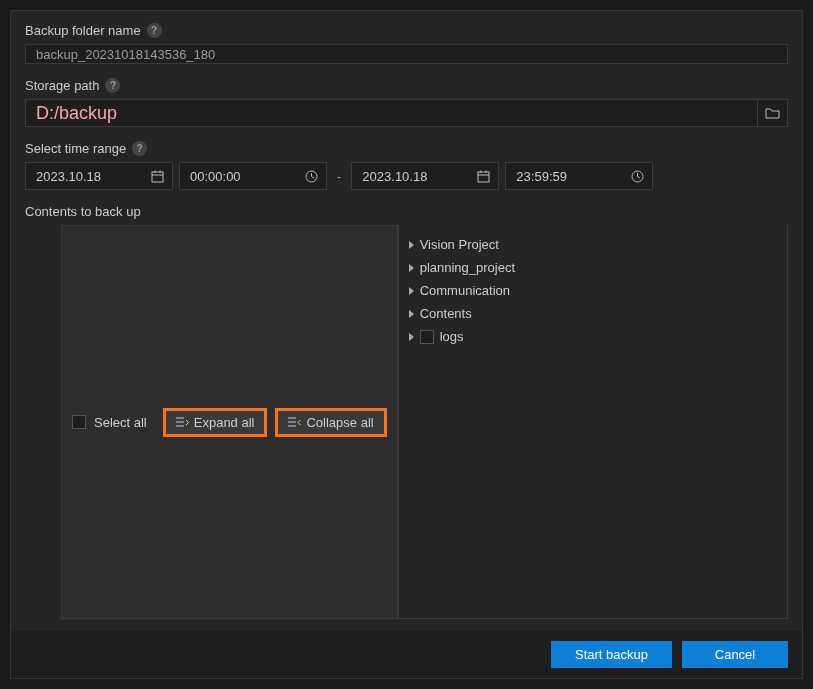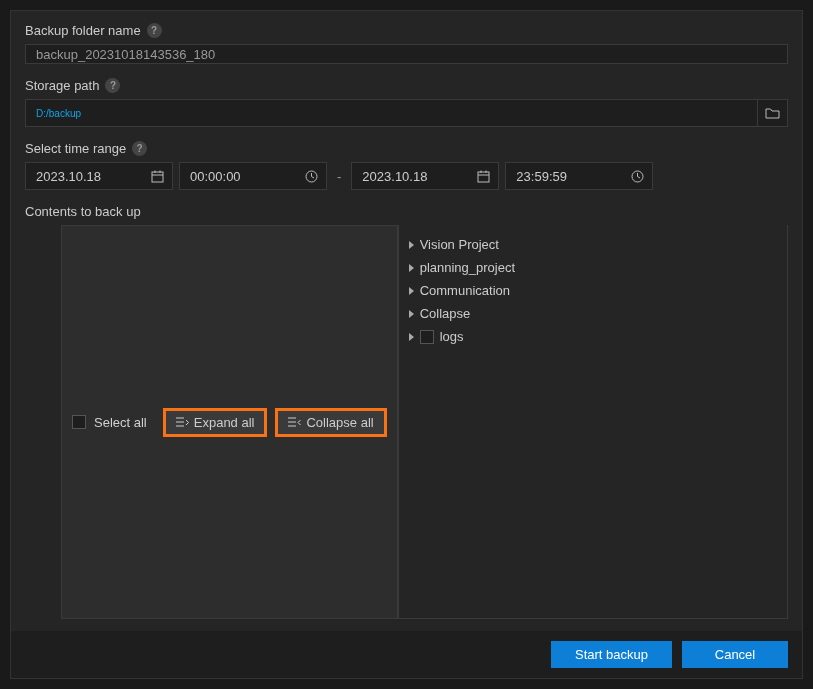--- a/index.html
+++ b/index.html
@@ -84,23 +84,23 @@
     .storage-row {
       display: flex;
       align-items: center;
       gap: 0;
       margin-bottom: 14px;
     }
     .storage-input {
       flex: 1;
       background: #1e1e1e;
       border: 1px solid #3a3a3a;
-      color: #0ea5e9;
+      color: #fca5a5;
       padding: 6px 10px;
-      font-size: 10px;
+      font-size: 18px;
       height: 28px;
       outline: none;
     }
     .folder-btn {
       background: #1e1e1e;
       border: 1px solid #3a3a3a;
       border-left: none;
       width: 30px;
       height: 28px;
       display: flex;
@@ -336,21 +336,21 @@
           <div class="tree-item">
             <span class="tree-arrow"></span>
             <span>planning_project</span>
           </div>
           <div class="tree-item">
             <span class="tree-arrow"></span>
             <span>Communication</span>
           </div>
           <div class="tree-item">
             <span class="tree-arrow"></span>
-            <span>Collapse</span>
+            <span>Contents</span>
           </div>
           <div class="tree-item">
             <span class="tree-arrow"></span>
             <span class="checkbox"></span>
             <span>logs</span>
           </div>
         </div>
     </div>
 
   </div>

